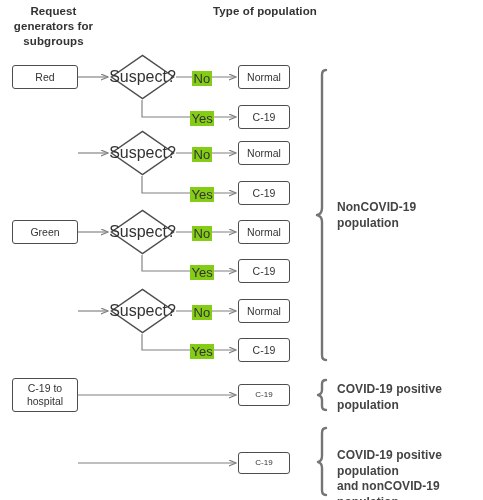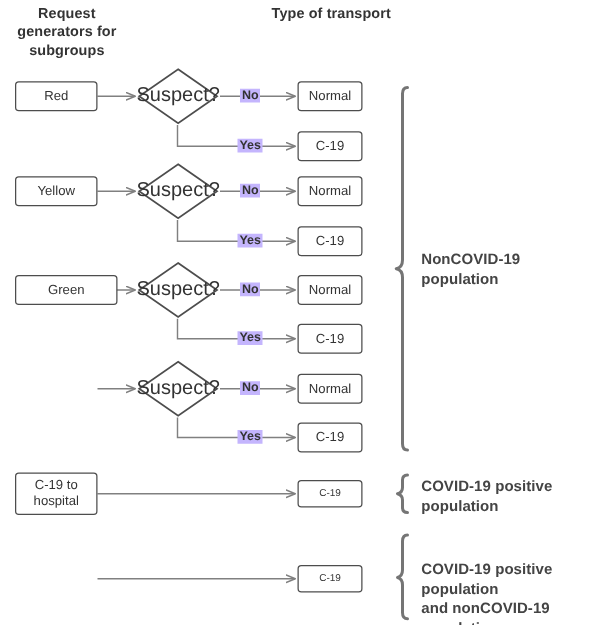--- a/index.html
+++ b/index.html
@@ -71,24 +71,24 @@
     width: 100%;
     height: 100%;
     display: flex;
     align-items: center;
     justify-content: center;
     font-size: 16px;
     color: #333333;
   }
   .edge-label {
     position: absolute;
-    font-size: 10px;
-    font-weight: bold;
-    color: #333333;
-    background: #c4b5fd;
+    font-size: 13px;
+    font-weight: normal;
+    color: #333333;
+    background: #84cc16;
     padding: 0 1.5px;
     z-index: 4;
     white-space: nowrap;
   }
   .brace-label {
     position: absolute;
     font-size: 12px;
     font-weight: bold;
     color: #444444;
     line-height: 1.3;
@@ -134,53 +134,52 @@
       <path d="M326,70 q-4,0 -4,5 L322,208 q0,6 -5,7 q5,1 5,7 L322,355 q0,5 4,5"></path>
       <path d="M326,380 q-4,0 -4,4 L322,390 q0,4 -4,5 q4,1 4,5 L322,406 q0,4 4,4"></path>
       <path d="M326,428 q-4,0 -4,5 L322,456 q0,5 -4,6 q4,1 4,6 L322,490 q0,5 4,5"></path>
     </g>
   </svg>
 
   <div class="col-header" style="left:0px; top:4px; width:107px;">Request
 generators for
 subgroups</div>
   <div class="col-header" style="left:212px; top:4px; width:106px;">Type of
-transport</div>
+population</div>
 
   <div class="node" style="left:12px; top:65px; width:66px; height:24px;">Red</div>
 
   <div class="diamond-wrap" style="left:110px; top:54px; width:65px; height:46px;">
     <svg width="65" height="46" viewBox="0 0 65 46">
       <polygon points="32.5,1.4 63.6,23 32.5,44.6 1.4,23" fill="#ffffff" stroke="#4d4d4d" stroke-width="1.4"></polygon>
     </svg>
     <div class="diamond-label">Suspect?</div>
   </div>
 
   <div class="edge-label" style="left:192px; top:71px;">No</div>
   <div class="edge-label" style="left:190px; top:111px;">Yes</div>
 
   <div class="node" style="left:238px; top:65px; width:52px; height:24px;">Normal</div>
   <div class="node" style="left:238px; top:105px; width:52px; height:24px;">C-19</div>
 
-  <div class="node" style="left:12px; top:141px; width:66px; height:24px;">Yellow</div>
 
   <div class="diamond-wrap" style="left:110px; top:130px; width:65px; height:46px;">
     <svg width="65" height="46" viewBox="0 0 65 46">
       <polygon points="32.5,1.4 63.6,23 32.5,44.6 1.4,23" fill="#ffffff" stroke="#4d4d4d" stroke-width="1.4"></polygon>
     </svg>
     <div class="diamond-label">Suspect?</div>
   </div>
 
   <div class="edge-label" style="left:192px; top:147px;">No</div>
   <div class="edge-label" style="left:190px; top:187px;">Yes</div>
 
   <div class="node" style="left:238px; top:141px; width:52px; height:24px;">Normal</div>
   <div class="node" style="left:238px; top:181px; width:52px; height:24px;">C-19</div>
 
-  <div class="node" style="left:12px; top:220px; width:82px; height:24px;">Green</div>
+  <div class="node" style="left:12px; top:220px; width:66px; height:24px;">Green</div>
 
   <div class="diamond-wrap" style="left:110px; top:209px; width:65px; height:46px;">
     <svg width="65" height="46" viewBox="0 0 65 46">
       <polygon points="32.5,1.4 63.6,23 32.5,44.6 1.4,23" fill="#ffffff" stroke="#4d4d4d" stroke-width="1.4"></polygon>
     </svg>
     <div class="diamond-label">Suspect?</div>
   </div>
 
   <div class="edge-label" style="left:192px; top:226px;">No</div>
   <div class="edge-label" style="left:190px; top:265px;">Yes</div>

